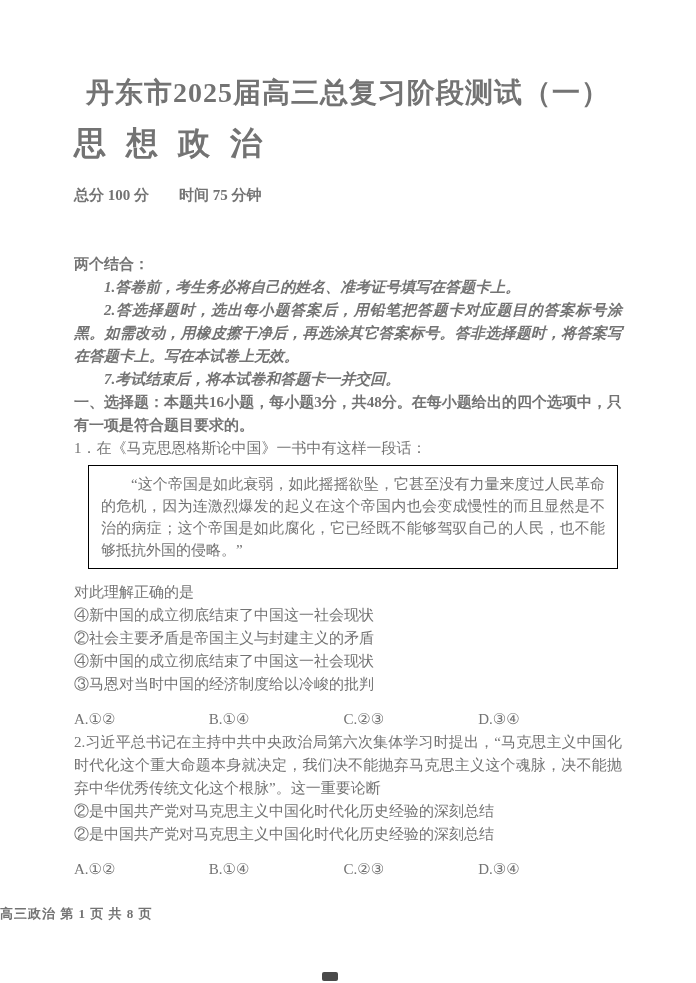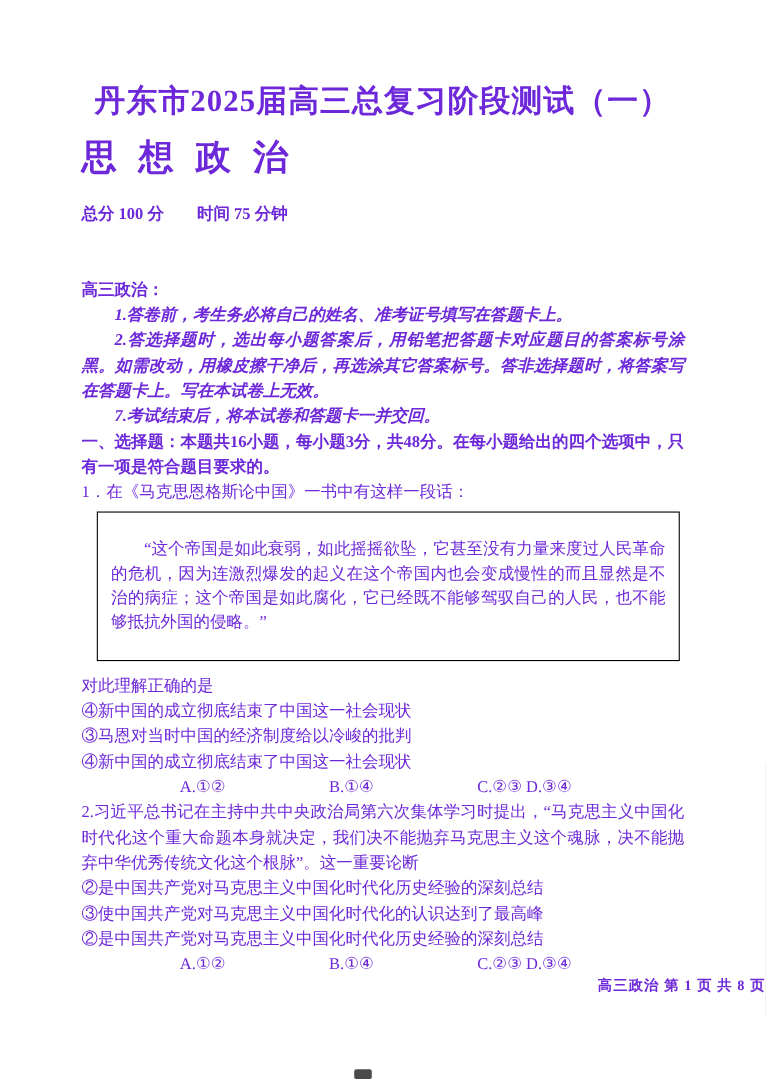--- a/index.html
+++ b/index.html
@@ -6,21 +6,21 @@
   html, body { background: #e8e8e8; }
   body {
     width: 696px;
     font-family: "Liberation Serif", "DejaVu Serif", serif;
   }
   .page {
     position: relative;
     width: 696px;
     height: 983px;
     background: #ffffff;
-    color: #6d28d9;
+    color: #737373;
     padding: 76px 74px 0 74px;
     font-size: 15px;
     line-height: 23px;
     overflow: hidden;
   }
   .title {
     text-align: center;
     font-size: 28px;
     font-weight: 700;
     line-height: 34px;
@@ -50,35 +50,35 @@
     font-weight: bold;
   }
   .section-heading {
     font-weight: 700;
     text-align: justify;
   }
   .stem { text-align: justify; }
   .quote-box {
     border: 1.5px solid #000;
     margin: 5px 4px 12px 14px;
-    padding: 23px 12px;
+    padding: 7px 12px;
     line-height: 22px;
     text-indent: 2em;
     text-align: justify;
   }
   .choice { text-align: justify; }
   .answer-row { white-space: nowrap; }
-  .answer { display: inline-block; width: 131px; text-align: right; }
-  .answer:last-child { width: auto; }
+  .answer { display: inline-block; width: 131px; }
+  .answer:last-child { width: auto; margin-top: 12px; }
   .footer {
     position: absolute;
     left: 0;
     right: 0;
-    bottom: 76px;
-    text-align: right;
+    bottom: 58px;
+    text-align: left;
     font-size: 13px;
     font-weight: 700;
     letter-spacing: 1px;
   }
   .scan-mark {
     position: absolute;
     left: 322px;
     bottom: 2px;
     width: 16px;
     height: 9px;
@@ -89,47 +89,47 @@
 </head>
 <body>
 
 <div class="page">
 
   <div class="title">丹东市2025届高三总复习阶段测试（一）</div>
   <div class="subject">思 想 政 治</div>
   <div class="info">总分 100 分　　时间 75 分钟</div>
 
   <div class="notice">
-    <div class="notice-heading">高三政治：</div>
+    <div class="notice-heading">两个结合：</div>
     <p class="notice-item">1.答卷前，考生务必将自己的姓名、准考证号填写在答题卡上。</p>
     <p class="notice-item">2.答选择题时，选出每小题答案后，用铅笔把答题卡对应题目的答案标号涂黑。如需改动，用橡皮擦干净后，再选涂其它答案标号。答非选择题时，将答案写在答题卡上。写在本试卷上无效。</p>
     <p class="notice-item">7.考试结束后，将本试卷和答题卡一并交回。</p>
   </div>
 
   <p class="section-heading">一、选择题：本题共16小题，每小题3分，共48分。在每小题给出的四个选项中，只有一项是符合题目要求的。</p>
 
   <div class="question">
     <p class="stem">1．在《马克思恩格斯论中国》一书中有这样一段话：</p>
     <div class="quote-box">“这个帝国是如此衰弱，如此摇摇欲坠，它甚至没有力量来度过人民革命的危机，因为连激烈爆发的起义在这个帝国内也会变成慢性的而且显然是不治的病症；这个帝国是如此腐化，它已经既不能够驾驭自己的人民，也不能够抵抗外国的侵略。”</div>
     <p class="prompt">对此理解正确的是</p>
     <p class="choice">④新中国的成立彻底结束了中国这一社会现状</p>
+    <p class="choice">②社会主要矛盾是帝国主义与封建主义的矛盾</p>
+    <p class="choice">④新中国的成立彻底结束了中国这一社会现状</p>
     <p class="choice">③马恩对当时中国的经济制度给以冷峻的批判</p>
-    <p class="choice">④新中国的成立彻底结束了中国这一社会现状</p>
     <div class="answer-row">
       <span class="answer">A.①②</span>
       <span class="answer">B.①④</span>
       <span class="answer">C.②③</span>
       <span class="answer">D.③④</span>
     </div>
   </div>
 
   <div class="question">
     <p class="stem">2.习近平总书记在主持中共中央政治局第六次集体学习时提出，“马克思主义中国化时代化这个重大命题本身就决定，我们决不能抛弃马克思主义这个魂脉，决不能抛弃中华优秀传统文化这个根脉”。这一重要论断</p>
     <p class="choice">②是中国共产党对马克思主义中国化时代化历史经验的深刻总结</p>
-    <p class="choice">③使中国共产党对马克思主义中国化时代化的认识达到了最高峰</p>
     <p class="choice">②是中国共产党对马克思主义中国化时代化历史经验的深刻总结</p>
     <div class="answer-row">
       <span class="answer">A.①②</span>
       <span class="answer">B.①④</span>
       <span class="answer">C.②③</span>
       <span class="answer">D.③④</span>
     </div>
   </div>
 
   <div class="footer">高三政治  第 1 页 共 8 页</div>

